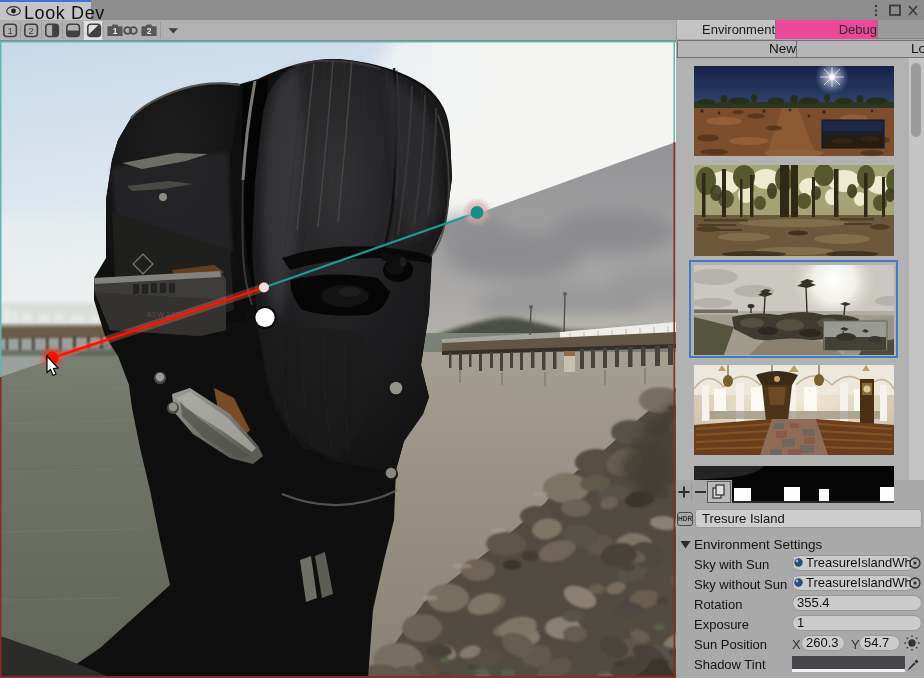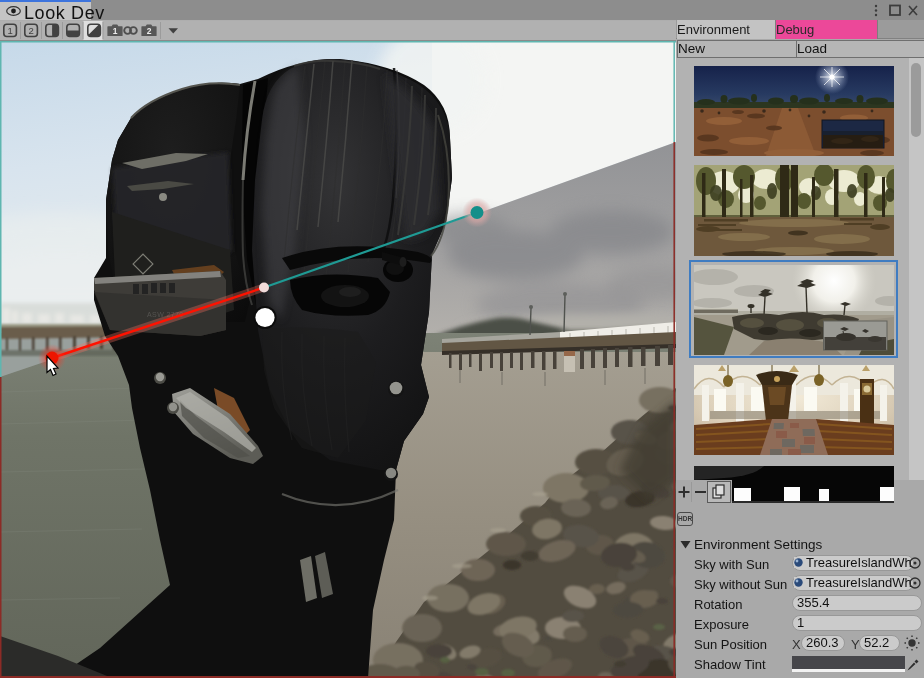--- a/index.html
+++ b/index.html
@@ -2,25 +2,25 @@
 <html><head><meta charset="utf-8"><style>
 *{margin:0;padding:0;box-sizing:border-box}
 html,body{width:924px;height:678px;overflow:hidden}
 body{font-family:"Liberation Sans",sans-serif;background:#a9a9a9;position:relative}
 .abs{position:absolute}
 #titlebar{left:0;top:0;width:924px;height:20px;background:#8d8d8d}
 #tab{left:0;top:0;width:91px;height:20px;background:#c4c4c4;border-top:2px solid #3d74dd}
 #tabtxt{left:24px;top:2.5px;font-size:18px;color:#111;letter-spacing:0.6px}
 #toolbar{left:0;top:20px;width:676px;height:21px;background:#aeaeae;border-bottom:1px solid #8a8a8a}
 #rtabs{left:676px;top:20px;width:248px;height:19px;background:#9b9b9b;border-bottom:1px solid #818181}
-.rtab{position:absolute;top:0;height:19px;font-size:13px;color:#1a1a1a;text-align:left;line-height:19px}
+.rtab{position:absolute;top:0;height:19px;font-size:13px;color:#1a1a1a;text-align:right;line-height:19px}
 #envtab{left:1px;width:99px;background:#c3c3c3;border-right:1px solid #7d7d7d}
 #dbgtab{left:100px;width:102px;background:#ec4899;border-right:1px solid #7d7d7d;color:#2a2a2a}
 #nlrow{left:676px;top:40px;width:248px;height:18px;background:#a9a9a9}
-.btnNL{position:absolute;top:0;height:18px;background:#b6b6b6;border:1px solid #6f6f6f;font-size:13.5px;color:#111;text-align:left;line-height:16px}
+.btnNL{position:absolute;top:0;height:18px;background:#b6b6b6;border:1px solid #6f6f6f;font-size:13.5px;color:#111;text-align:right;line-height:16px}
 #listbg{left:676px;top:58px;width:248px;height:422px;background:#b2b2b2}
 #strack{left:909px;top:58px;width:15px;height:422px;background:#c5c5c5}
 #sthumb{left:911px;top:63px;width:10px;height:74px;background:#9b9b9b;border-radius:5px}
 .thumb{position:absolute;left:694px;width:200px}
 #selbox{left:689px;top:260px;width:209px;height:98px;border:2px solid #3f7cc1}
 #botbar{left:676px;top:503px;width:248px;height:5px;background:#a9a9a9}
 #hdrrow{left:676px;top:508px;width:248px;height:28px;background:#a9a9a9}
 #hdrbadge{left:1px;top:4px;width:16px;height:14px;border:1px solid #4a4a4a;border-radius:3px;font-size:6.5px;font-weight:bold;color:#333;text-align:center;line-height:12px}
 #hdrfield{left:19px;top:1px;width:227px;height:19px;background:#cdcdcd;border:1px solid #9a9a9a;border-radius:3px;font-size:13px;color:#111;line-height:17px;padding-left:6px}
 #settings{left:676px;top:536px;width:248px;height:142px;background:#a9a9a9;font-size:13px;color:#141414}
@@ -402,41 +402,42 @@
  <path d="M19 12 h11" stroke="#2e2e2e" stroke-width="2"></path>
  <g>
   <rect x="37" y="8" width="8" height="10" fill="#dedede" stroke="#2e2e2e" stroke-width="1.2"></rect>
   <rect x="40" y="5" width="8" height="10" fill="#dedede" stroke="#2e2e2e" stroke-width="1.2"></rect>
  </g>
 </svg>
 <div class="abs" id="botbar"></div>
 
 <div class="abs" id="hdrrow">
  <div class="abs" id="hdrbadge">HDR</div>
+ <div class="abs" id="hdrfield">Tresure Island</div>
 </div>
 
 <div class="abs" id="settings">
  <svg class="abs" style="left:4px;top:4px" width="11" height="9" viewBox="0 0 11 9">
       <path d="M0.5 1 h10 l-5 7.5 z" fill="#2b2b2b"></path>
     </svg>
  <div class="lbl" style="top:1px;font-weight:normal;font-size:13.5px">Environment Settings</div>
  <div class="lbl" style="top:21px">Sky with Sun</div>
  <div class="lbl" style="top:41px">Sky without Sun</div>
  <div class="lbl" style="top:61px">Rotation</div>
  <div class="lbl" style="top:81px">Exposure</div>
  <div class="lbl" style="top:101px">Sun Position</div>
  <div class="lbl" style="top:121px">Shadow Tint</div>
  <div class="fld" style="top:19px;width:122px;padding-left:13px">TreasureIslandWh</div>
  <div class="fld" style="top:39px;width:122px;padding-left:13px">TreasureIslandWh</div>
  <div class="fld" style="top:59px">355.4</div>
  <div class="fld" style="top:79px">1</div>
  <div class="lbl" style="left:116px;top:101px;color:#333">X</div>
  <div class="fld" style="left:125px;top:99px;width:44px">260.3</div>
  <div class="lbl" style="left:175px;top:101px;color:#333">Y</div>
- <div class="fld" style="left:183px;top:99px;width:41px">52.2</div>
+ <div class="fld" style="left:183px;top:99px;width:41px">54.7</div>
  <div class="abs" style="left:116px;top:120px;width:113px;height:13px;background:#46464a"></div>
  <div class="abs" style="left:116px;top:133px;width:113px;height:2.5px;background:#f2f2f2"></div>
 </div>
 
 <svg class="abs" style="left:676px;top:536px" width="248px" height="142" viewBox="0 0 248 142">
 
  <g fill="none" stroke="#2f2f2f" stroke-width="1.3">
   <circle cx="239" cy="27" r="5"></circle>
       <circle cx="239" cy="47" r="5"></circle>
  </g>

